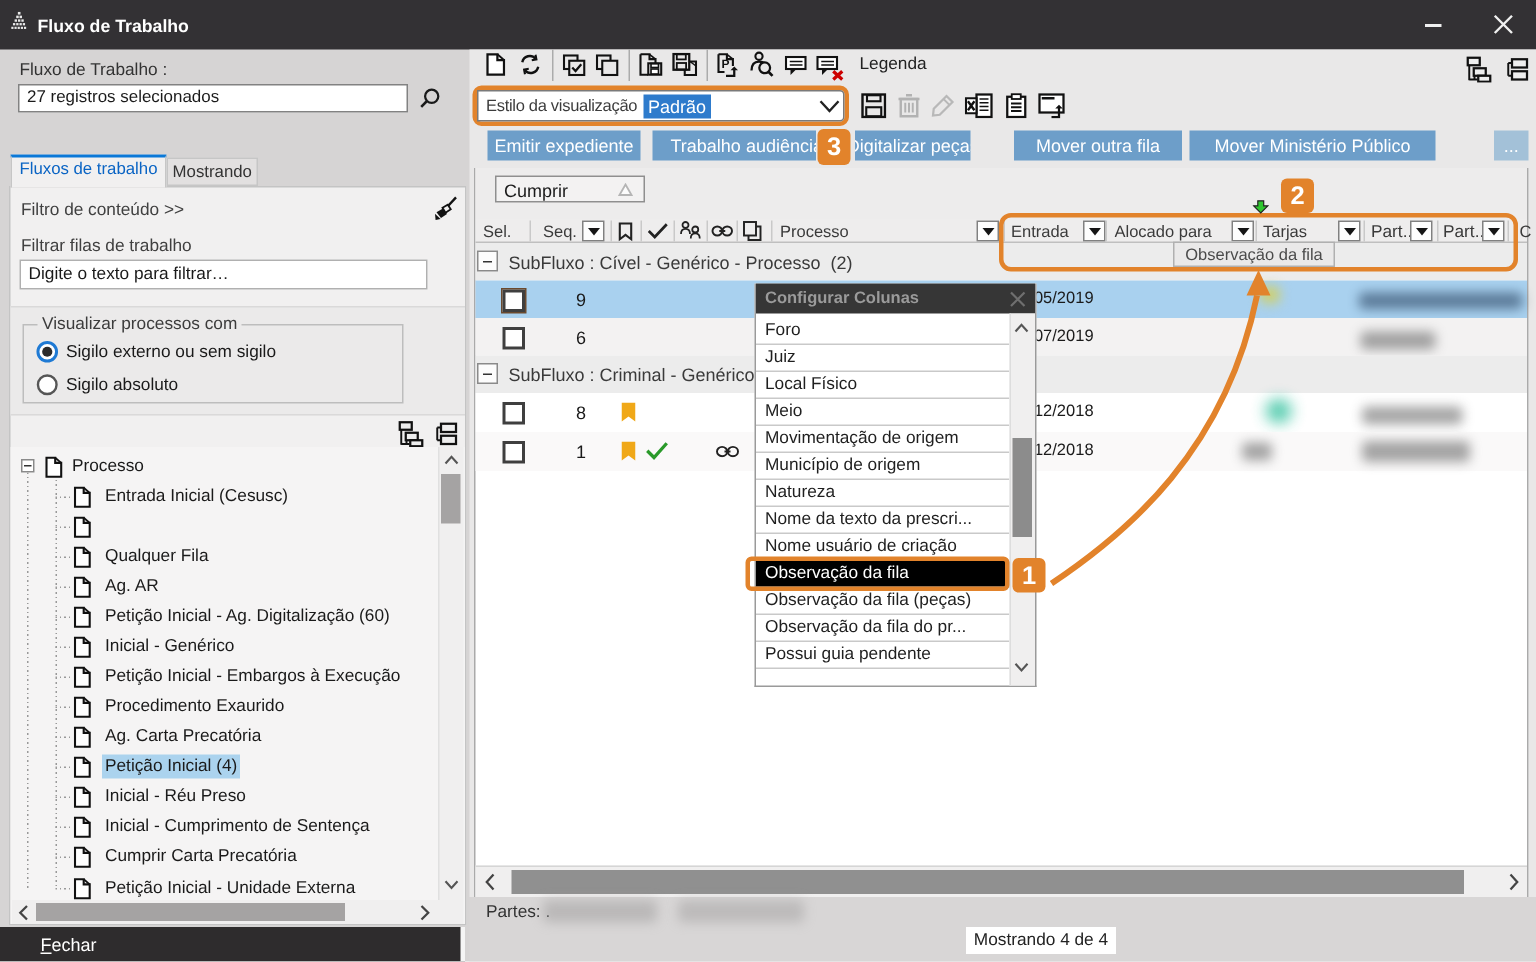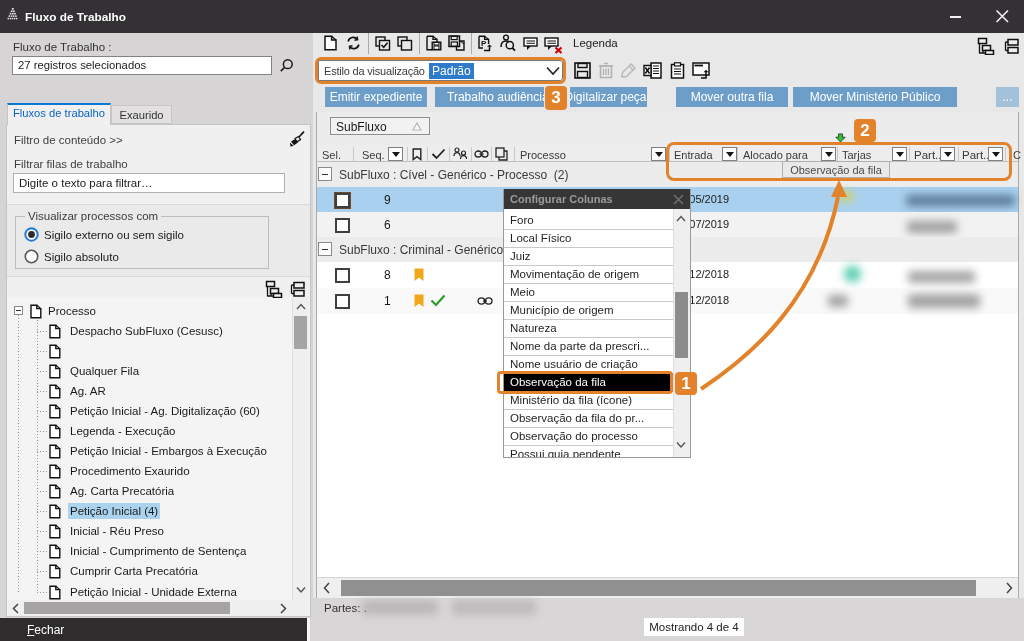--- a/index.html
+++ b/index.html
@@ -48,21 +48,21 @@
     <path d="M1.5,1.5 L13,13 M13,1.5 L1.5,13" stroke="#f0f0f0" stroke-width="1.6"></path>
   </svg>
 
 <div class="ab tt" style="left:13px;top:41px;color:#333;font-size:11.5px">Fluxo de Trabalho :</div>
 <div class="ab" style="left:12px;top:56px;width:260px;height:19px;background:#fff;border:1px solid #828282;line-height:17px;padding-left:5px;font-size:11.3px;white-space:nowrap">27 registros selecionados</div>
 <svg class="ab" style="left:279px;top:58px" width="15" height="15" viewBox="0 0 15 15">
     <circle cx="8.8" cy="6.2" r="4.4" fill="none" stroke="#1a1a1a" stroke-width="1.5"></circle>
     <path d="M5.5,9.5 L1.8,13.2" stroke="#1a1a1a" stroke-width="1.7"></path>
   </svg>
 
-<div class="ab" style="left:111px;top:105px;width:61px;height:19px;background:#e2e0e0;border:1px solid #c6c6c6;text-align:center;line-height:18px;color:#333;font-size:11.2px">Exaurido</div>
+<div class="ab" style="left:111px;top:105px;width:61px;height:19px;background:#e2e0e0;border:1px solid #c6c6c6;text-align:center;line-height:18px;color:#333;font-size:11.2px">Mostrando</div>
 <div class="ab" style="left:7px;top:103px;width:104px;height:22px;background:#f1f0f0;border:1px solid #c6c6c6;border-top:2px solid #0a78d7;border-bottom:none;z-index:5;text-align:center;line-height:17px;color:#0a64c4;font-size:11.2px">Fluxos de trabalho</div>
 
 <div class="ab" style="left:6px;top:124px;width:305px;height:493px;background:#f1f0f0;border:1px solid #c4c4c4"></div>
 <div class="ab tt" style="left:14px;top:134px;color:#404040;font-size:11.5px">Filtro de conteúdo &gt;&gt;</div>
 <svg class="ab" style="left:287px;top:130px" width="19" height="19" viewBox="0 0 19 19">
  <path d="M12,7 L17,1.6" stroke="#111" stroke-width="1.6"></path>
  <path d="M8,8.5 L11.5,6.5 L13.5,9.5 L10,11.8 Z" fill="none" stroke="#111" stroke-width="1.2"></path>
  <path d="M4,11.5 L8.3,9 L11,12.6 L7,15.3 Z" fill="#111"></path>
  <path d="M3,12.5 L6.7,16 L3.4,16.6 Z" fill="#111"></path>
 </svg>
@@ -105,21 +105,21 @@
         <path d="M6.8,1.2 L10.8,4.6" fill="none" stroke="#111" stroke-width="1.2"></path>
       </svg>
    <span class="ab tt" style="left:41px">Processo</span>
  </div>
  <div class="trow" style="top:23px">
    <span class="ab" style="left:30px;top:10px;width:10px;height:1px;background-image:repeating-linear-gradient(to right,#999 0 1px,transparent 1px 3px)"></span>
    <svg class="ab" style="left:42px;top:3px" width="12" height="15" viewBox="0 0 12 15">
         <path d="M1,1.2 H6.8 V4.6 H10.8 V13.8 H1 Z" fill="#fff" stroke="#111" stroke-width="1.4"></path>
         <path d="M6.8,1.2 L10.8,4.6" fill="none" stroke="#111" stroke-width="1.2"></path>
       </svg>
-   <span class="ab tt" style="left:61px;top:2px;height:16px;line-height:16px;padding:0 2px">Despacho SubFluxo (Cesusc)</span>
+   <span class="ab tt" style="left:61px;top:2px;height:16px;line-height:16px;padding:0 2px">Entrada Inicial (Cesusc)</span>
  </div>
  <div class="trow" style="top:43px">
    <span class="ab" style="left:30px;top:10px;width:10px;height:1px;background-image:repeating-linear-gradient(to right,#999 0 1px,transparent 1px 3px)"></span>
    <svg class="ab" style="left:42px;top:3px" width="12" height="15" viewBox="0 0 12 15">
         <path d="M1,1.2 H6.8 V4.6 H10.8 V13.8 H1 Z" fill="#fff" stroke="#111" stroke-width="1.4"></path>
         <path d="M6.8,1.2 L10.8,4.6" fill="none" stroke="#111" stroke-width="1.2"></path>
       </svg>
  </div>
  <div class="trow" style="top:63px">
    <span class="ab" style="left:30px;top:10px;width:10px;height:1px;background-image:repeating-linear-gradient(to right,#999 0 1px,transparent 1px 3px)"></span>
@@ -144,21 +144,21 @@
         <path d="M6.8,1.2 L10.8,4.6" fill="none" stroke="#111" stroke-width="1.2"></path>
       </svg>
    <span class="ab tt" style="left:61px;top:2px;height:16px;line-height:16px;padding:0 2px">Petição Inicial - Ag. Digitalização (60)</span>
  </div>
  <div class="trow" style="top:123px">
    <span class="ab" style="left:30px;top:10px;width:10px;height:1px;background-image:repeating-linear-gradient(to right,#999 0 1px,transparent 1px 3px)"></span>
    <svg class="ab" style="left:42px;top:3px" width="12" height="15" viewBox="0 0 12 15">
         <path d="M1,1.2 H6.8 V4.6 H10.8 V13.8 H1 Z" fill="#fff" stroke="#111" stroke-width="1.4"></path>
         <path d="M6.8,1.2 L10.8,4.6" fill="none" stroke="#111" stroke-width="1.2"></path>
       </svg>
-   <span class="ab tt" style="left:61px;top:2px;height:16px;line-height:16px;padding:0 2px">Legenda - Execução</span>
+   <span class="ab tt" style="left:61px;top:2px;height:16px;line-height:16px;padding:0 2px">Inicial - Genérico</span>
  </div>
  <div class="trow" style="top:143px">
    <span class="ab" style="left:30px;top:10px;width:10px;height:1px;background-image:repeating-linear-gradient(to right,#999 0 1px,transparent 1px 3px)"></span>
    <svg class="ab" style="left:42px;top:3px" width="12" height="15" viewBox="0 0 12 15">
         <path d="M1,1.2 H6.8 V4.6 H10.8 V13.8 H1 Z" fill="#fff" stroke="#111" stroke-width="1.4"></path>
         <path d="M6.8,1.2 L10.8,4.6" fill="none" stroke="#111" stroke-width="1.2"></path>
       </svg>
    <span class="ab tt" style="left:61px;top:2px;height:16px;line-height:16px;padding:0 2px">Petição Inicial - Embargos à Execução</span>
  </div>
  <div class="trow" style="top:183px">
@@ -360,21 +360,21 @@
 <div class="sbtn" style="left:570px;top:87px;width:77px;height:20px">Digitalizar peças</div>
 <div class="sbtn" style="left:676px;top:87px;width:112px;height:20px">Mover outra fila</div>
 <div class="sbtn" style="left:793px;top:87px;width:164px;height:20px">Mover Ministério Público</div>
 <div class="sbtn" style="left:996px;top:87px;width:23px;height:20px;background:#a3c1d8">...</div>
 <div class="badge" style="left:545px;top:86px;width:22px;height:24px">3</div>
 
 <div class="ab" style="left:316px;top:112px;width:703px;height:486px;background:#fff;border-left:1px solid #aaa;border-right:1px solid #aaa"></div>
 
 <div class="ab" style="left:317px;top:112px;width:701px;height:34px;background:#edecec"></div>
 <div class="ab" style="left:330px;top:117px;width:100px;height:18px;background:#f3f2f2;border:1px solid #8f8f8f"></div>
-<div class="ab tt" style="left:336px;top:120px;color:#1a1a1a">SubFluxo</div>
+<div class="ab tt" style="left:336px;top:120px;color:#1a1a1a">Cumprir</div>
 <svg class="ab" style="left:412px;top:122px" width="10" height="9" viewBox="0 0 10 9">
     <path d="M5,1 L9,8 H1 Z" fill="#fcfcfc" stroke="#b5b5b5" stroke-width="1.2"></path>
   </svg>
 
 <div class="ab" style="left:317px;top:146px;width:701px;height:16px;background:#eeeded;border-bottom:1px solid #bfbfbf"></div>
 <div class="hcell" style="left:322px">Sel.</div>
 <div class="csep" style="left:353px;top:147px;height:14px"></div>
 <div class="hcell" style="left:362px">Seq.</div>
 <div class="ddb" style="left:388px;top:147px"></div>
 <div class="csep" style="left:407px;top:147px;height:14px"></div>
@@ -483,32 +483,31 @@
   </svg>
 
 <div class="ab" style="left:503px;top:189px;width:188px;height:269px;background:#fff;border:1px solid #9a9a9a;border-top:none">
  <div style="height:20px;background:#363636;color:#9a9a9a;font-weight:bold;font-size:11px;line-height:20px;padding-left:6px;position:relative">Configurar Colunas
   <svg style="position:absolute;right:5px;top:4px" width="13" height="13" viewBox="0 0 13 13">
         <path d="M2,2 L11,11 M11,2 L2,11" stroke="#6f6f6f" stroke-width="1.5"></path>
       </svg>
  </div>
  <div style="position:absolute;left:0;top:23px;right:17px;bottom:0;overflow:hidden">
   <div class="item">Foro</div>
+  <div class="item">Juiz</div>
   <div class="item">Local Físico</div>
-  <div class="item">Juiz</div>
+  <div class="item">Meio</div>
   <div class="item">Movimentação de origem</div>
-  <div class="item">Meio</div>
   <div class="item">Município de origem</div>
   <div class="item">Natureza</div>
-  <div class="item">Nome da parte da prescri...</div>
+  <div class="item">Nome da texto da prescri...</div>
   <div class="item">Nome usuário de criação</div>
   <div class="item" style="background:#000;color:#fff">Observação da fila</div>
-  <div class="item">Ministério da fila (ícone)</div>
+  <div class="item">Observação da fila (peças)</div>
   <div class="item">Observação da fila do pr...</div>
-  <div class="item">Observação do processo</div>
   <div class="item">Possui guia pendente</div>
  </div>
  <div style="position:absolute;right:0;top:20px;width:17px;bottom:0;background:#f0efef;border-left:1px solid #ddd"></div>
  <svg style="position:absolute;right:4px;top:26px" width="10" height="8" viewBox="0 0 10 8">
       <path d="M1,6 L5,1.5 L9,6" fill="none" stroke="#555" stroke-width="1.4"></path>
     </svg>
  <div style="position:absolute;right:2px;top:103px;width:13px;height:66px;background:#8c8c8c"></div>
  <svg style="position:absolute;right:4px;bottom:8px" width="10" height="8" viewBox="0 0 10 8">
       <path d="M1,1.5 L5,6 L9,1.5" fill="none" stroke="#555" stroke-width="1.4"></path>
     </svg>

